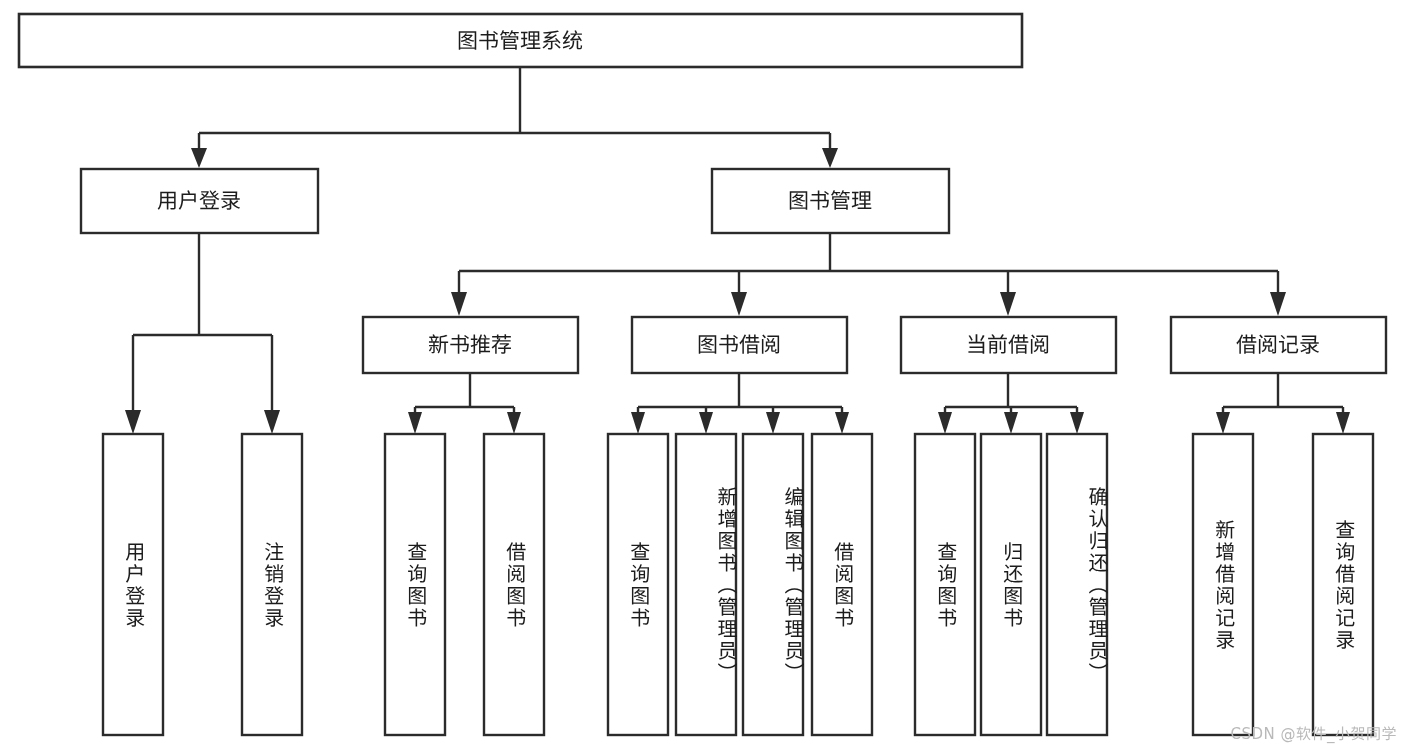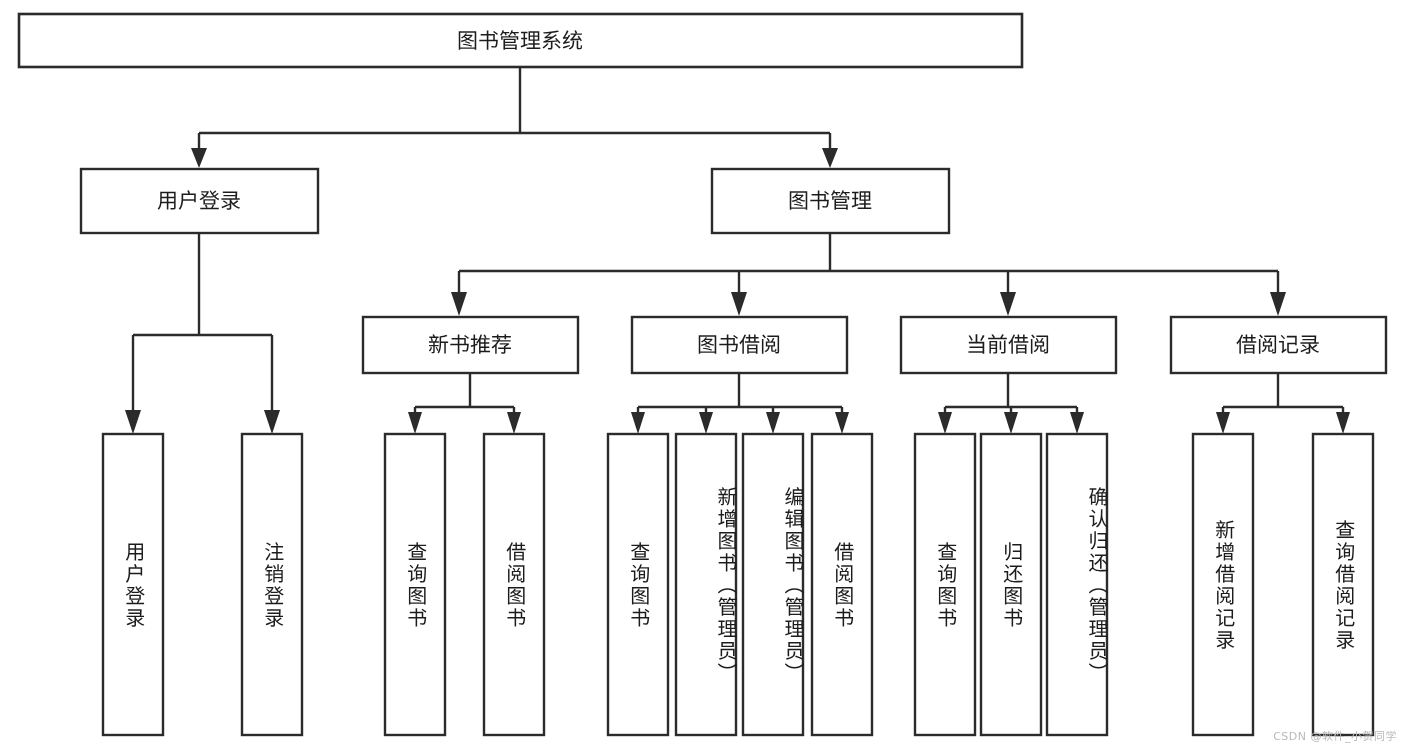--- a/index.html
+++ b/index.html
@@ -77,21 +77,21 @@
     justify-content: center;
     text-align: center;
     white-space: pre;
     pointer-events: none;
   }
   .watermark {
     position: absolute;
     right: 8px;
     bottom: 4px;
     font-family: "DejaVu Sans", "Liberation Sans", sans-serif;
-    font-size: 11px;
+    font-size: 15px;
     color: #b9b9b9;
     letter-spacing: 0.5px;
     white-space: nowrap;
   }
 </style>
 </head>
 <body>
 
 <div id="diagram-root">
 

